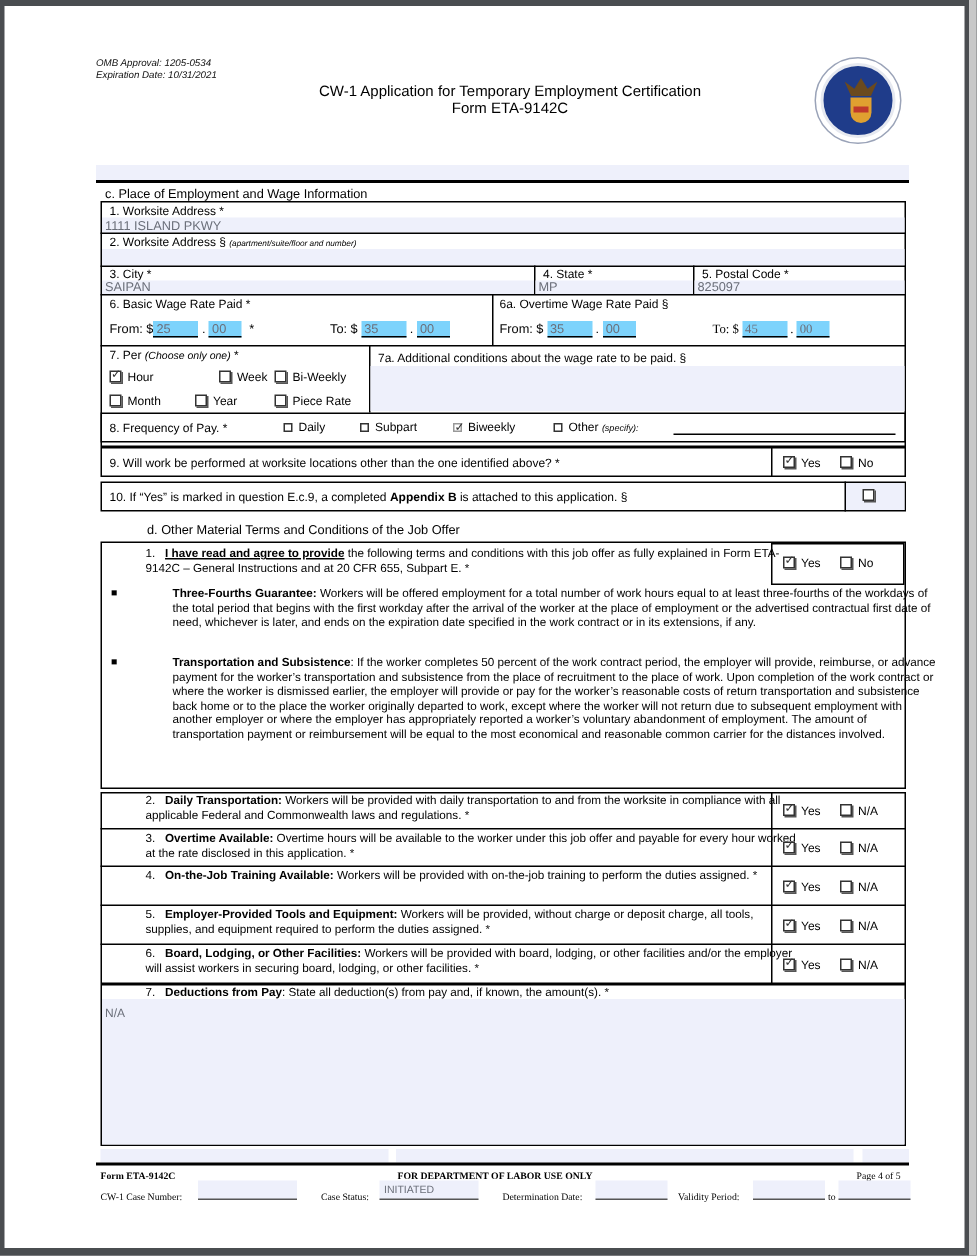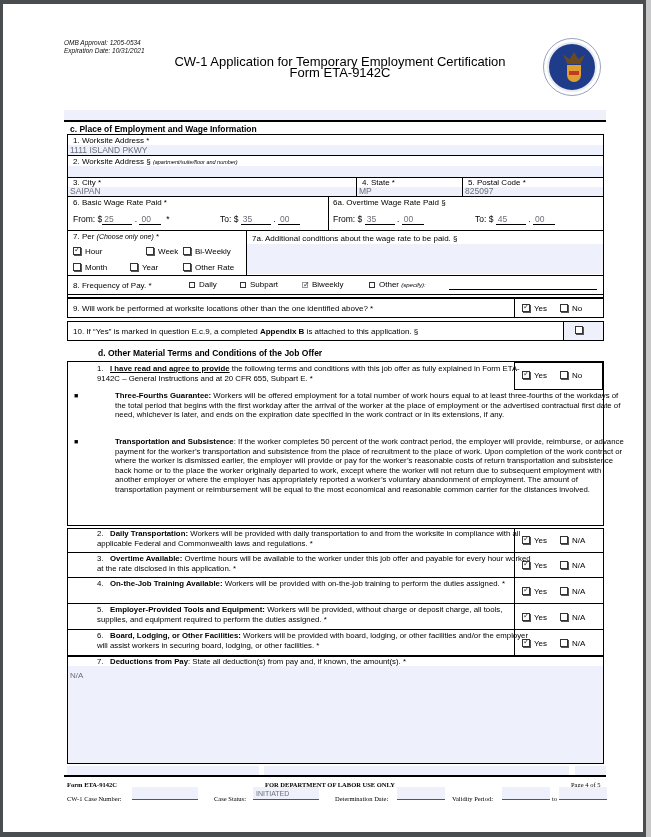--- a/index.html
+++ b/index.html
@@ -1,42 +1,42 @@
 <!DOCTYPE html>
 <html><head>
 <meta charset="utf-8">
 <style>
   * { box-sizing: border-box; margin: 0; padding: 0; }
   html, body { width: 651px; height: 837px; overflow: hidden; background: #4a4d50; font-family: "Liberation Sans", sans-serif; color: #000; }
   .page { position: absolute; left: 3px; top: 4px; width: 640px; height: 828px; background: #fff; }
   .rightbar { position: absolute; left: 646px; top: 0; width: 5px; height: 837px; background: #c8c8c8; }
   .abs { position: absolute; }
   .omb { left: 64px; top: 39px; font-size: 6.5px; font-style: italic; line-height: 8px; color: #111; }
-  .title { left: 150px; top: 57px; width: 380px; text-align: center; font-size: 13px; line-height: 10.5px; }
+  .title { left: 150px; top: 57px; width: 380px; text-align: center; font-size: 10px; line-height: 10.5px; }
   .title .b { font-weight: bold; }
   .seal { left: 543px; top: 38px; width: 58px; height: 58px; border-radius: 50%; background: #fff; border: 1px solid #9aa3b8; }
   .seal .ring { position: absolute; left: 3px; top: 3px; width: 50px; height: 50px; border-radius: 50%; background: #1f3c8a; border: 2px solid #e6e9f0; }
   .seal .shield { position: absolute; left: 18px; top: 21px; width: 14px; height: 17px; background: #e0a030; border-radius: 0 0 7px 7px; }
   .seal .shield::after { content: ""; position: absolute; left: 2px; top: 6px; width: 10px; height: 4px; background: #c0392b; }
   .seal .eagle { position: absolute; left: 14px; top: 8px; width: 22px; height: 12px; background: #6b4a1e; clip-path: polygon(0 20%, 30% 60%, 50% 0, 70% 60%, 100% 20%, 80% 100%, 20% 100%); }
   .hdrband { left: 64px; top: 110px; width: 542px; height: 10px; background: #eef0fb; }
   .secrule { left: 64px; top: 120px; width: 542px; height: 2px; background: #000; }
-  .sectitle { font-size: 8.5px; font-weight: bold; }
+  .sectitle { font-size: 8.5px; font-weight: normal; }
   .box { position: absolute; border: 1px solid #000; }
   .lbl { position: absolute; font-size: 8px; line-height: 9px; }
   .fill { position: absolute; background: #eef0fb; }
   .val { position: absolute; font-size: 8.5px; color: #6b6f7a; }
   .hl { position: absolute; height: 1px; background: #000; }
   .vl { position: absolute; width: 1px; background: #000; }
   .cb { display: inline-block; width: 8px; height: 8px; border: 1px solid #333; box-shadow: 1px 1px 0 #555; vertical-align: -1px; position: relative; background: #fff; }
   .cb.on::after { content: "✓"; position: absolute; left: 0px; top: -3px; font-size: 8px; color: #333; }
   .cbtxt { font-size: 8px; margin-left: 4px; }
   .opt { position: absolute; font-size: 8px; white-space: nowrap; }
   .money { position: absolute; font-size: 8.5px; white-space: nowrap; }
-  .uf { display: inline-block; background: #ffffff; border-bottom: 1px solid #000; color: #6b6f7a; font-size: 8.5px; padding-left: 2px; }
+  .uf { display: inline-block; background: #7dd3fc; border-bottom: 1px solid #000; color: #6b6f7a; font-size: 8.5px; padding-left: 2px; }
   .para { position: absolute; font-size: 7.8px; line-height: 9.5px; margin-left: 24px; }
   .para b { font-weight: bold; }
   .bullet { position: absolute; font-size: 7px; }
   .foot { position: absolute; font-family: "Liberation Serif", serif; font-size: 6.5px; white-space: nowrap; }
   .foot b { font-weight: bold; }
   .ffield { position: absolute; height: 13px; background: #eef0fb; border-bottom: 1px solid #555; font-family: "Liberation Sans", sans-serif; font-size: 7px; color: #6b6f7a; padding-left: 3px; line-height: 13px; }
   .u { text-decoration: underline; font-weight: bold; }
 </style>
 </head>
 <body>
@@ -91,32 +91,32 @@
   <span>From:</span> <span>$</span><span class="uf" style="width:30px">25</span> . <span class="uf" style="width:22px">00</span> &nbsp;<span>*</span>
 </div>
 <div class="money" style="left:220px;top:214px;">
   <span>To:</span> <span>$</span> <span class="uf" style="width:30px">35</span> . <span class="uf" style="width:22px">00</span>
 </div>
 <div class="vl" style="left:328px;top:196px;height:34px;"></div>
 <div class="lbl" style="left:333px;top:198px;">6a.  Overtime Wage Rate Paid §</div>
 <div class="money" style="left:333px;top:214px;">
   <span>From:</span> <span>$</span> <span class="uf" style="width:30px">35</span> . <span class="uf" style="width:22px">00</span>
 </div>
-<div class="money" style="left:475px;top:214px;">
+<div class="money" style="left:475px;top:214px;font-family:Liberation Serif, serif;">
   <span>To:</span> <span>$</span> <span class="uf" style="width:30px">45</span> . <span class="uf" style="width:22px">00</span>
 </div>
 <div class="hl" style="left:67px;top:230px;width:537px;"></div>
 
 <div class="lbl" style="left:73px;top:232px;"><span>7.  Per</span> <i style="font-size:7px">(Choose only one)</i> <span>*</span></div>
 <div class="opt" style="left:73px;top:247px;"><span class="cb on"></span><span class="cbtxt">Hour</span></div>
 <div class="opt" style="left:130px;top:247px;padding-left:16px;"><span class="cb"></span><span class="cbtxt">Week</span></div>
 <div class="opt" style="left:183px;top:247px;"><span class="cb"></span><span class="cbtxt">Bi-Weekly</span></div>
 <div class="opt" style="left:73px;top:263px;"><span class="cb"></span><span class="cbtxt">Month</span></div>
 <div class="opt" style="left:130px;top:263px;"><span class="cb"></span><span class="cbtxt">Year</span></div>
-<div class="opt" style="left:183px;top:263px;"><span class="cb"></span><span class="cbtxt">Other Rate</span></div>
+<div class="opt" style="left:183px;top:263px;"><span class="cb"></span><span class="cbtxt">Piece Rate</span></div>
 <div class="vl" style="left:246px;top:230px;height:45px;"></div>
 <div class="lbl" style="left:252px;top:234px;">7a.  Additional conditions about the wage rate to be paid. §</div>
 <div class="fill" style="left:247px;top:244px;width:356px;height:30px;"></div>
 
 <div class="box" style="left:67px;top:275px;width:537px;height:20px;"></div>
 <div class="lbl" style="left:73px;top:281px;">8.  Frequency of Pay. *</div>
 <div class="opt" style="left:189px;top:280px;"><span class="cb" style="width:6px;height:6px;box-shadow:none"></span><span class="cbtxt">Daily</span></div>
 <div class="opt" style="left:240px;top:280px;"><span class="cb" style="width:6px;height:6px;box-shadow:none"></span><span class="cbtxt">Subpart</span></div>
 <div class="opt" style="left:302px;top:280px;"><span class="cb on" style="width:6px;height:6px;box-shadow:none;border-color:#999"></span><span class="cbtxt">Biweekly</span></div>
 <div class="opt" style="left:369px;top:280px;"><span class="cb" style="width:6px;height:6px;box-shadow:none"></span><span class="cbtxt">Other</span> <i style="font-size:6px">(specify):</i></div>

